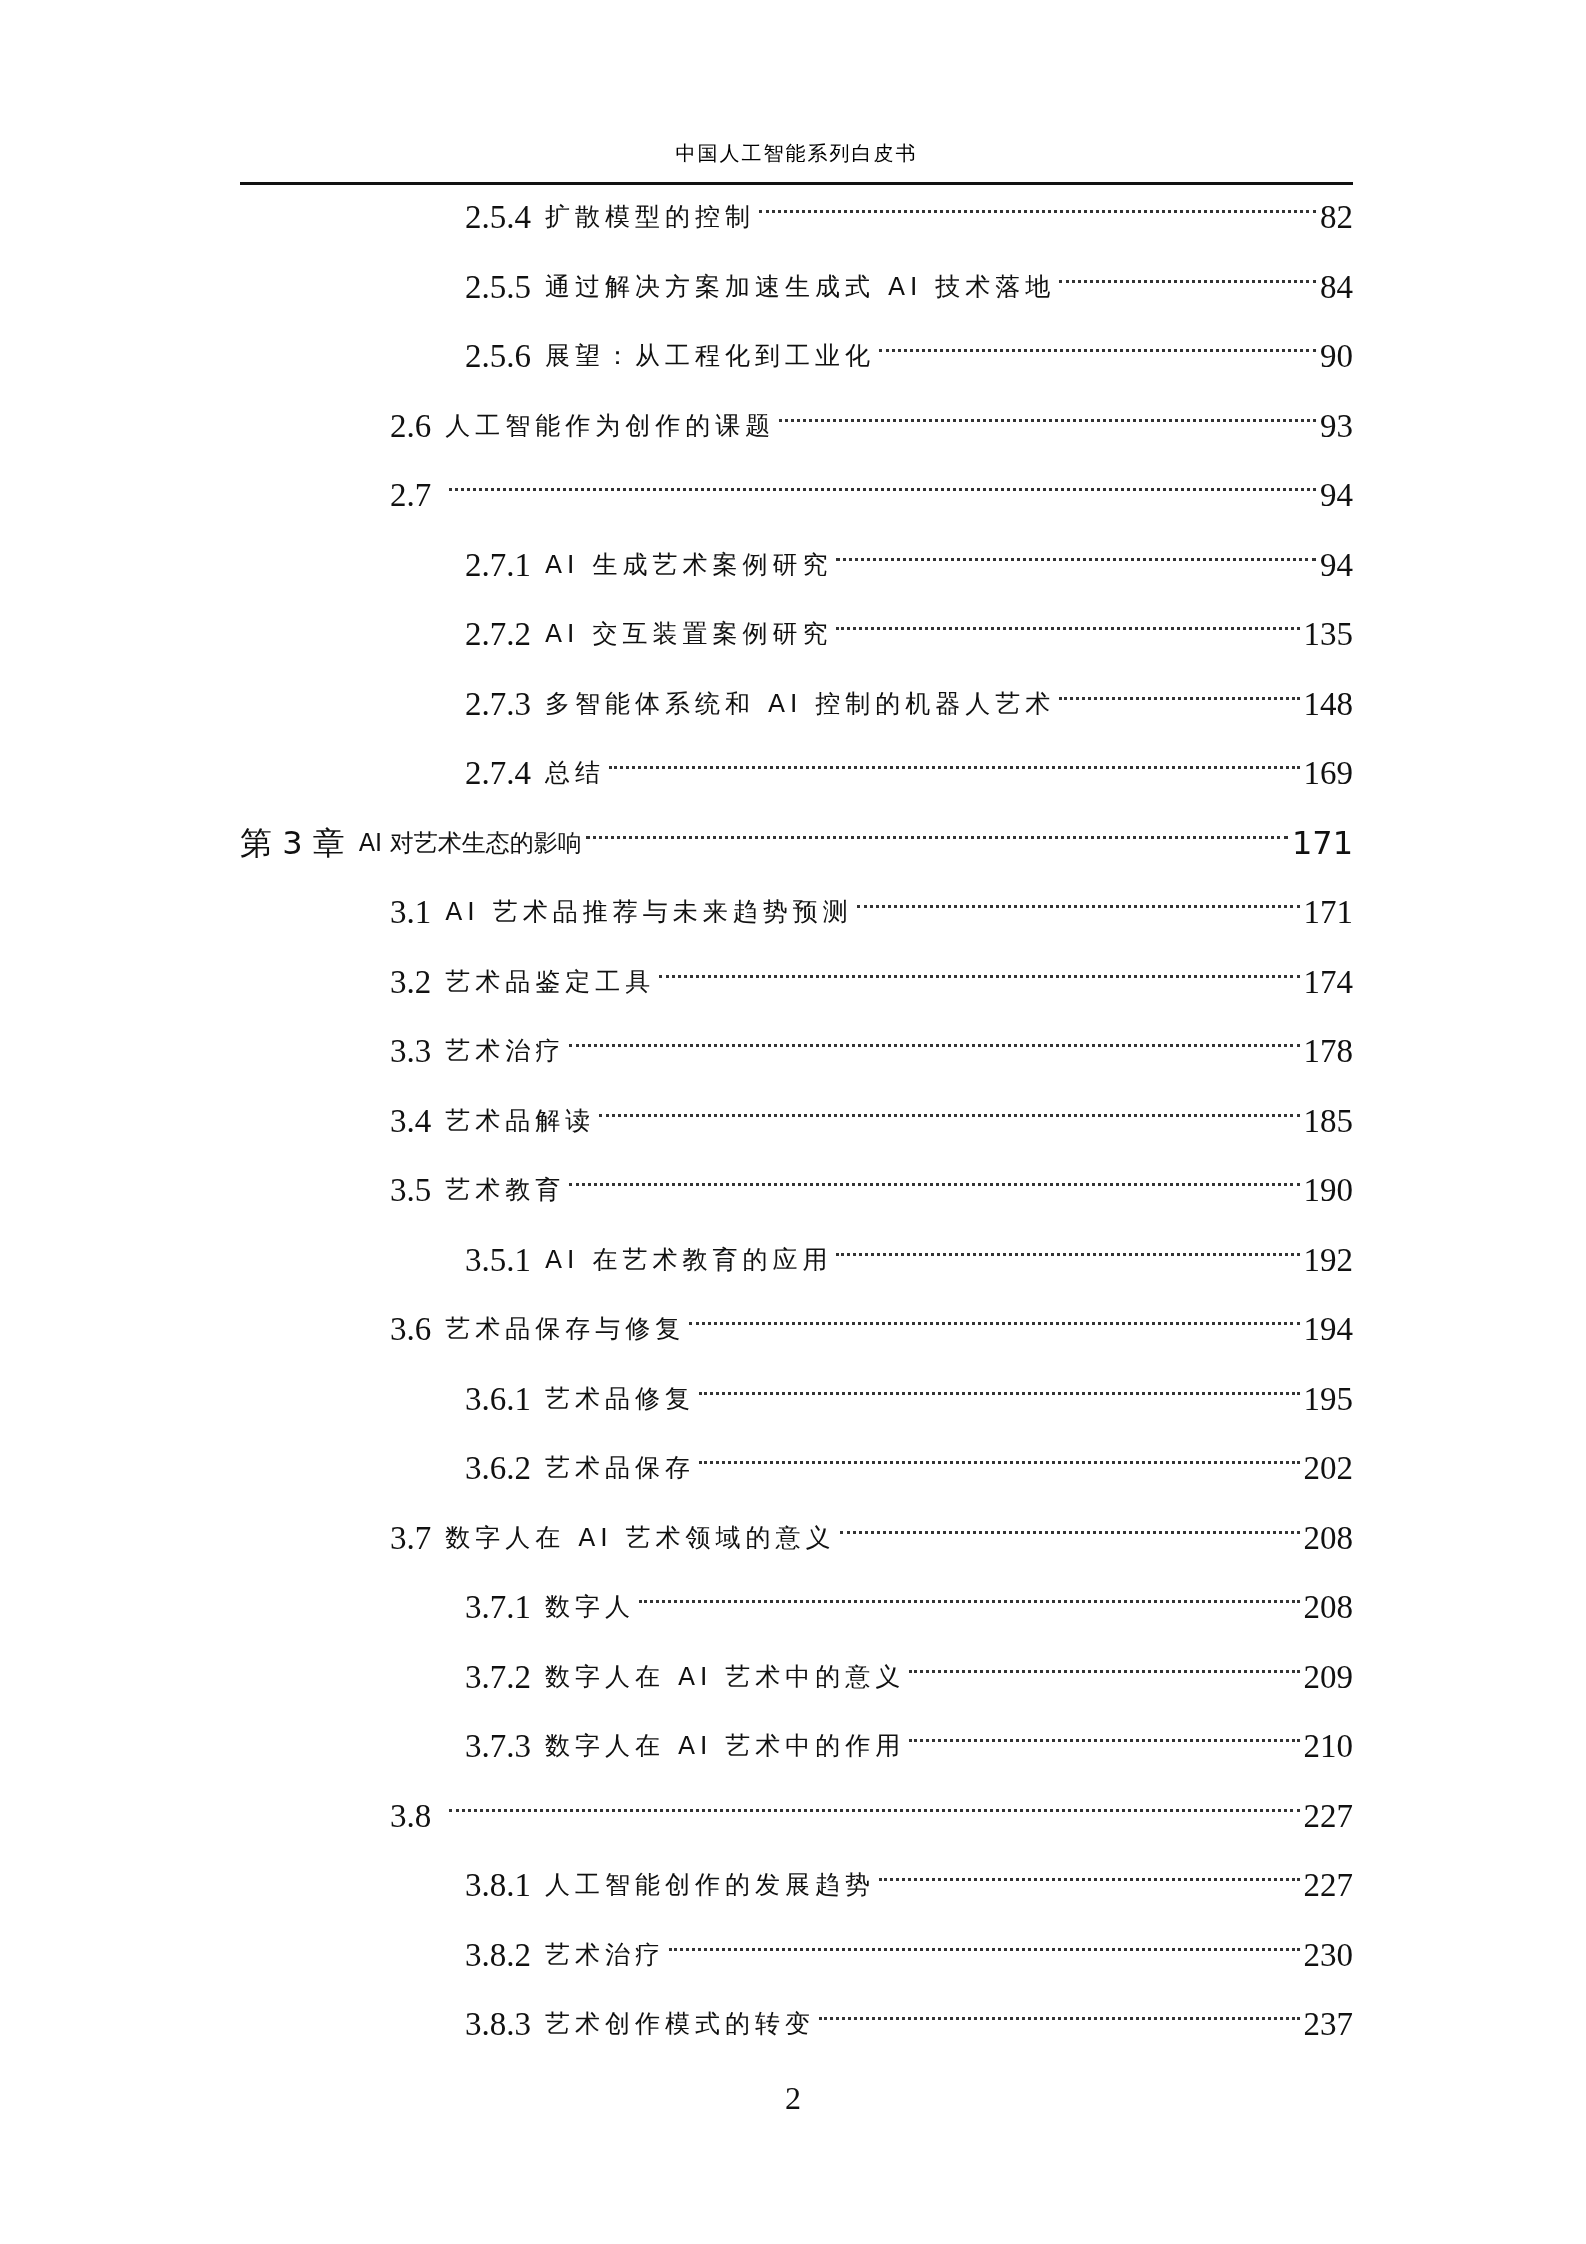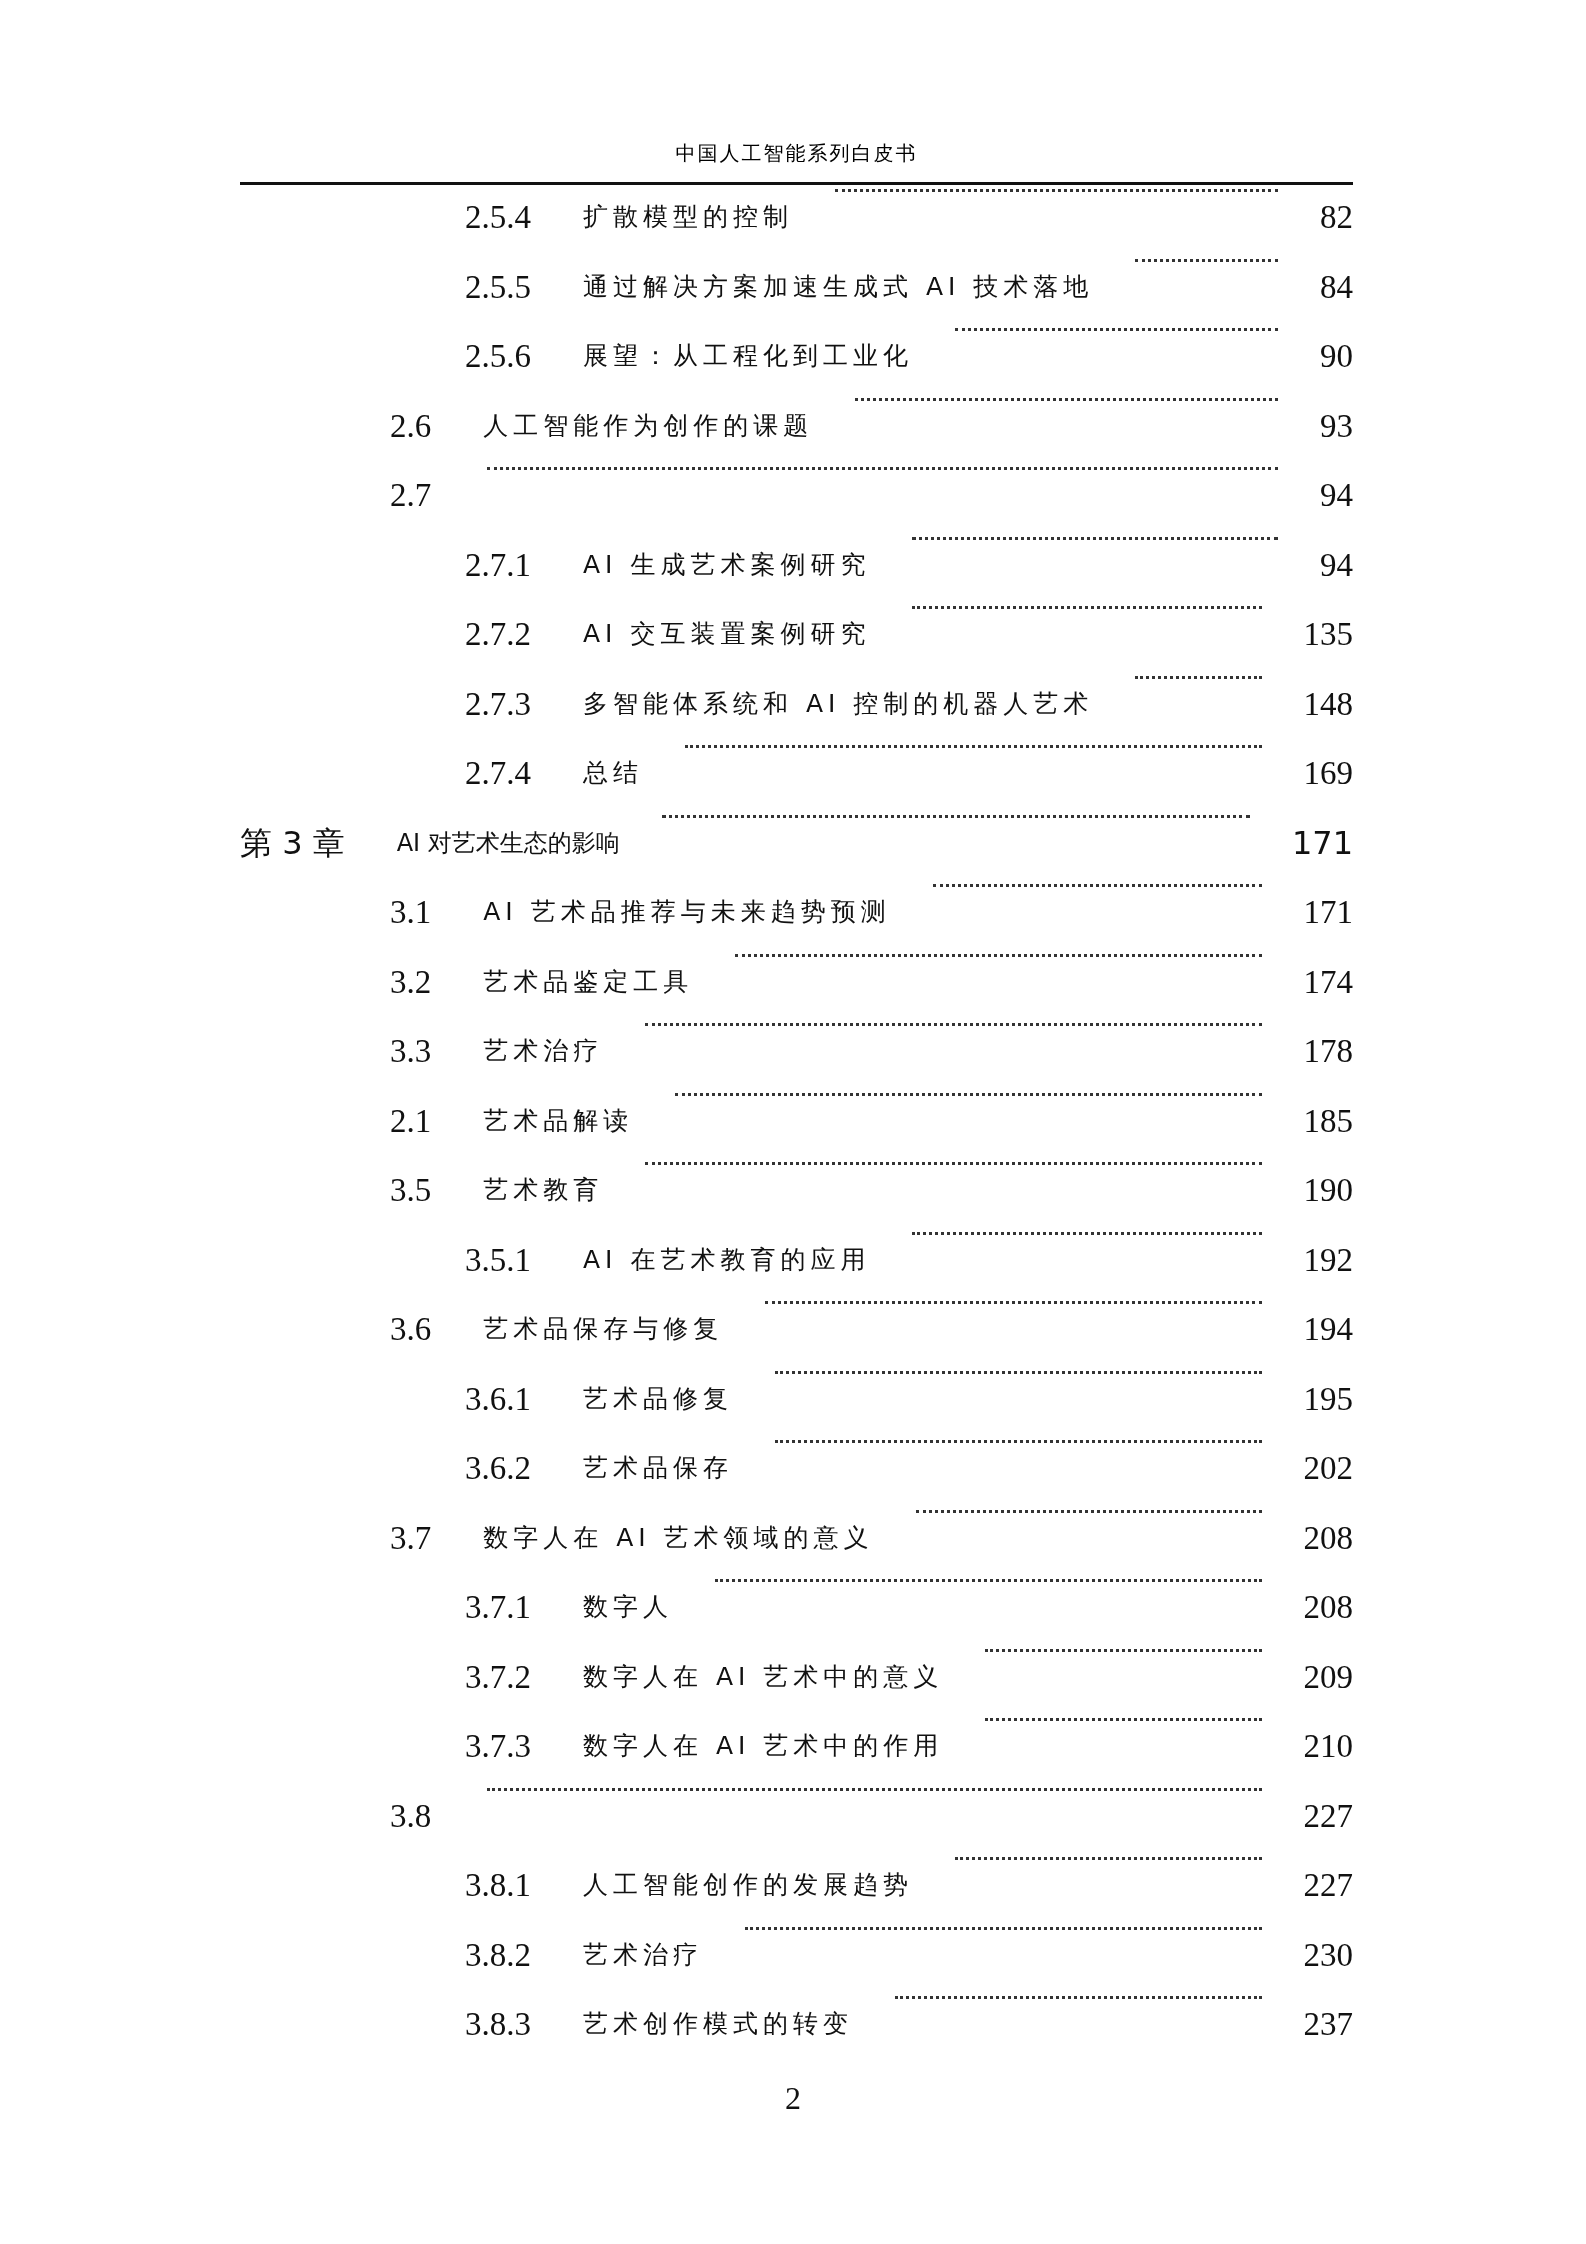--- a/index.html
+++ b/index.html
@@ -37,26 +37,25 @@
     .toc {
       position: absolute;
       left: 0;
       top: 0;
       width: 1586px;
     }
     .toc-entry {
       position: absolute;
       right: 233px;
       display: flex;
-      align-items: flex-start;
+      align-items: center;
       font-size: 33px;
       line-height: 44px;
       height: 44px;
       white-space: nowrap;
-      gap: 38px;
     }
     .toc-entry.l1 { left: 240px; font-family: "DejaVu Sans", "Liberation Sans", sans-serif; font-size: 32px; }
     .toc-entry.l2 { left: 390px; }
     .toc-entry.l3 { left: 465px; }
     .toc-num {
       margin-right: 14px;
     }
     .toc-title {
       letter-spacing: 5px;
       font-family: "DejaVu Sans", "Liberation Sans", sans-serif;
@@ -162,21 +161,21 @@
     <span class="toc-leader"></span>
     <span class="toc-page">174</span>
   </div>
   <div class="toc-entry l2" style="top:1029px">
     <span class="toc-num">3.3</span>
     <span class="toc-title">艺术治疗</span>
     <span class="toc-leader"></span>
     <span class="toc-page">178</span>
   </div>
   <div class="toc-entry l2" style="top:1099px">
-    <span class="toc-num">2.1</span>
+    <span class="toc-num">3.4</span>
     <span class="toc-title">艺术品解读</span>
     <span class="toc-leader"></span>
     <span class="toc-page">185</span>
   </div>
   <div class="toc-entry l2" style="top:1168px">
     <span class="toc-num">3.5</span>
     <span class="toc-title">艺术教育</span>
     <span class="toc-leader"></span>
     <span class="toc-page">190</span>
   </div>

